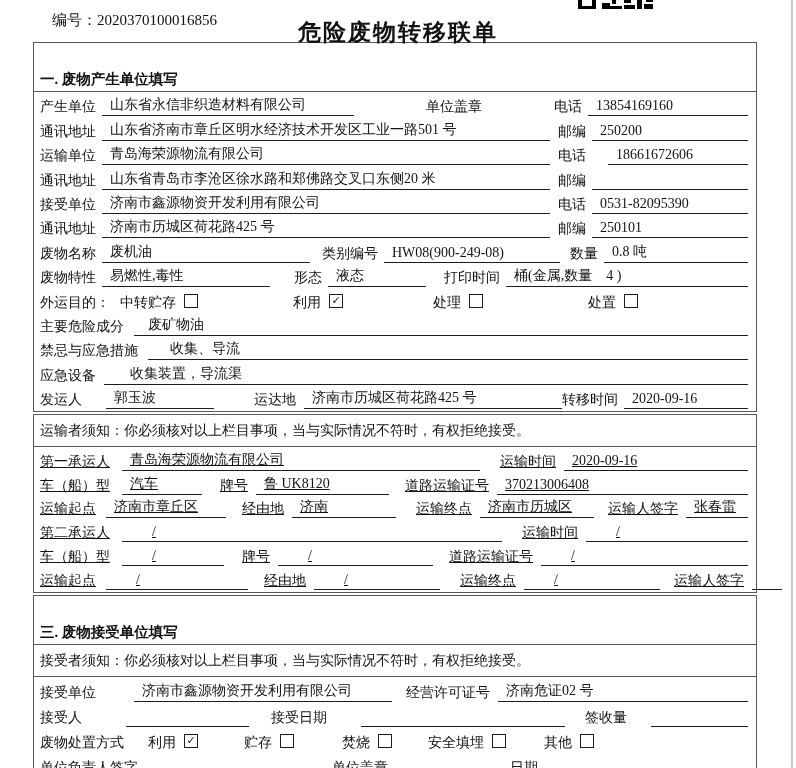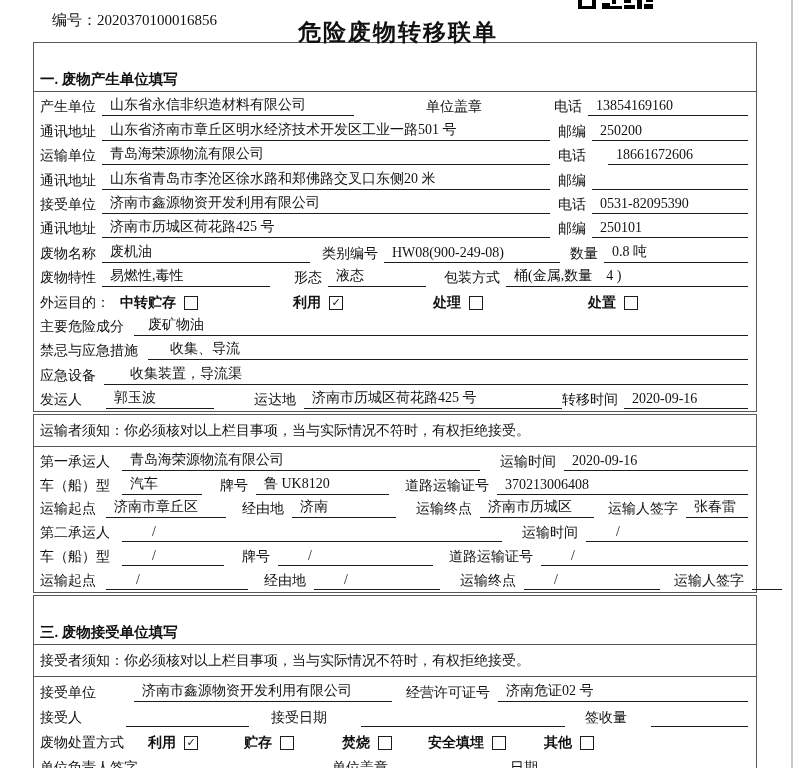--- a/index.html
+++ b/index.html
@@ -12,28 +12,28 @@
   .qr{position:absolute;left:578px;top:0;}
   .topbar{position:relative;height:42px;}
   .serial{position:absolute;left:52px;top:11px;font-size:15px;white-space:nowrap;}
   .doc-title{text-align:center;padding-top:17px;font-size:23px;font-weight:bold;letter-spacing:2px;}
   .box{margin-left:33px;width:724px;border:1.8px solid #585858;box-sizing:border-box;margin-bottom:2px;background:#fff;}
   .sec-h{font-size:14.5px;font-weight:bold;padding:3px 0 2px 6px;border-bottom:1.6px solid #585858;margin-top:24px;}
   .notice{font-size:14px;padding:7px 0 6px 6px;border-bottom:1.6px solid #585858;white-space:nowrap;}
   .rows{padding:0 8px 2px 6px;}
   .row{display:flex;align-items:flex-end;font-size:14px;}
   .s1 .row{height:24.4px;}
-  .s2 .row{height:23.8px;}
+  .s2 .row{height:23.8px;text-decoration:underline;}
   .s3 .row{height:25px;}
   .lab{white-space:nowrap;flex:none;}
   .u{border-bottom:1px solid #1c1c1c;white-space:nowrap;padding:0 0 1px 8px;flex:none;overflow:hidden;}
   .fill{flex:1 1 auto;}
   .sv{padding-left:30px;}
   .ind12{padding-left:14px;} .ind20{padding-left:22px;} .ind24{padding-left:26px;}
-  .opt{white-space:nowrap;flex:none;display:flex;align-items:flex-end;font-weight:bold;}
+  .opt{white-space:nowrap;flex:none;display:flex;align-items:flex-start;}
   .cb{display:inline-block;width:12px;height:12px;border:1px solid #1c1c1c;margin-left:8px;
       font-size:11px;line-height:12px;text-align:center;flex:none;margin-bottom:2px;
       font-family:"DejaVu Sans",sans-serif;}
   .footer{margin:7px 0 0 36px;font-size:14.5px;white-space:nowrap;}
 </style>
 </head>
 <body>
 
 <svg class="qr" width="76" height="10" viewBox="0 0 76 10">
   <g fill="#000">
@@ -104,21 +104,21 @@
       <span class="lab" style="margin-left:12px">类别编号</span>
       <span class="u" style="width:168px;margin-left:6px">HW08(900-249-08)</span>
       <span class="lab" style="margin-left:10px">数量</span>
       <span class="u fill" style="margin-left:6px">0.8 吨</span>
     </div>
     <div class="row">
       <span class="lab" style="width:58px">废物特性</span>
       <span class="u" style="width:160px;margin-left:4px">易燃性,毒性</span>
       <span class="lab" style="margin-left:24px">形态</span>
       <span class="u" style="width:90px;margin-left:6px">液态</span>
-      <span class="lab" style="margin-left:18px">包装方式</span>
+      <span class="lab" style="margin-left:18px">打印时间</span>
       <span class="u fill" style="margin-left:6px">桶(金属,数量　4 )</span>
     </div>
     <div class="row">
       <span class="lab" style="width:72px">外运目的：</span>
       <span class="opt" style="margin-left:8px">
         <span>中转贮存</span>
         <span class="cb"></span>
       </span>
       <span class="opt" style="margin-left:95px">
         <span>利用</span>

